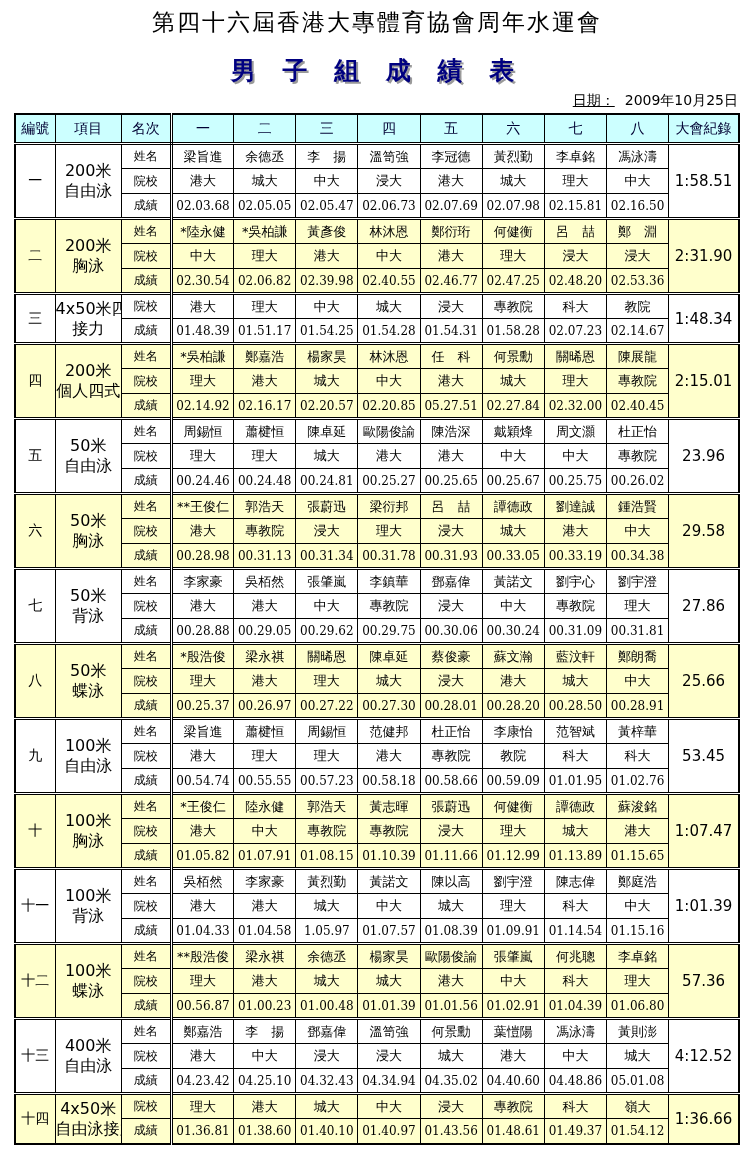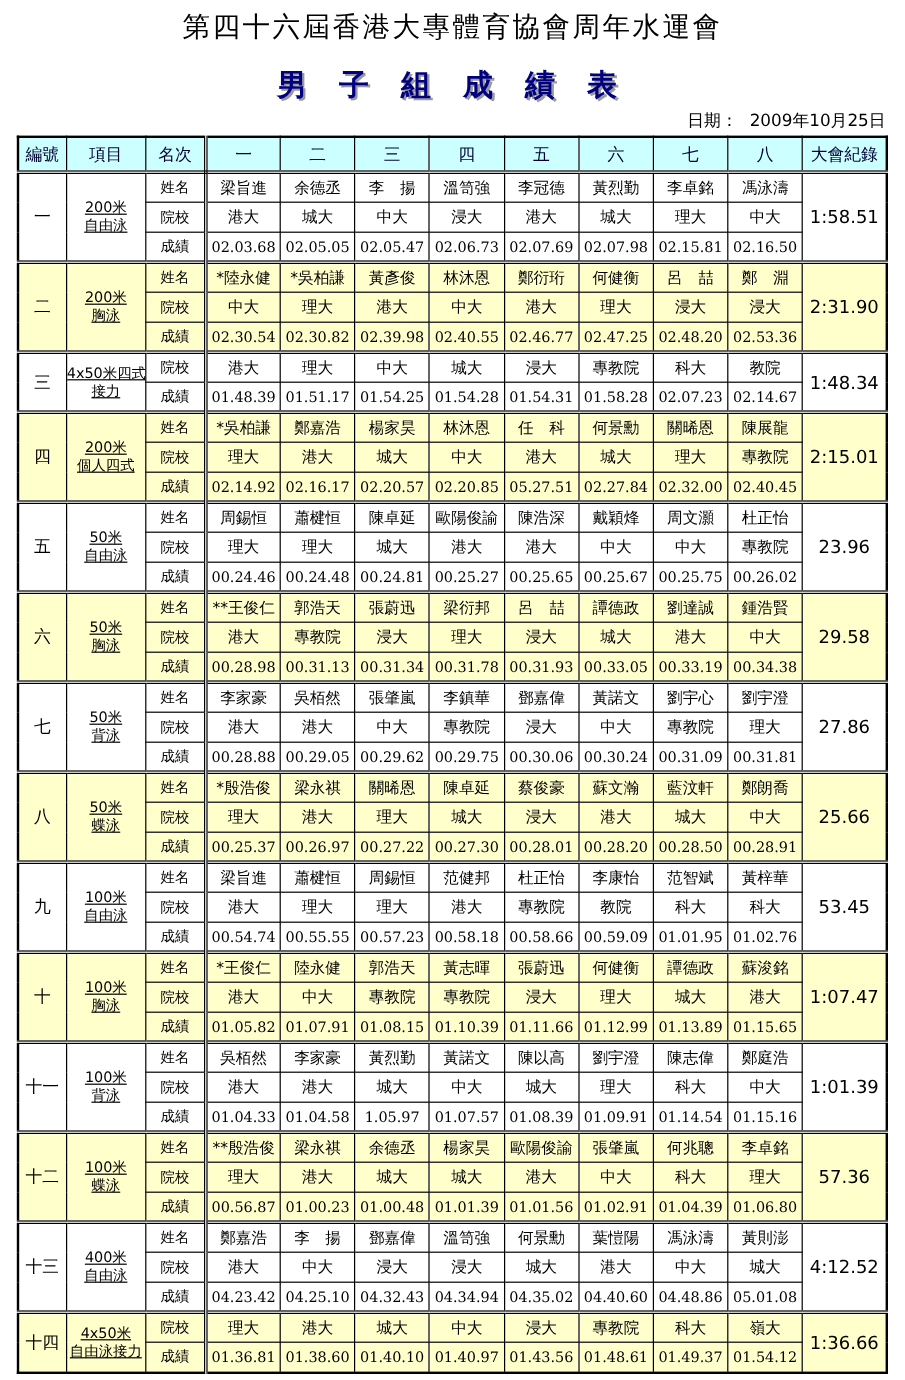--- a/index.html
+++ b/index.html
@@ -3,35 +3,35 @@
 <meta charset="utf-8">
 <style>
   html,body{margin:0;padding:0;background:#ffffff;width:754px;height:1150px;overflow:hidden;
             font-family:"DejaVu Sans","Liberation Sans",sans-serif;color:#000;}
   .titlebar{text-align:center;}
   .title1{font-family:"DejaVu Serif","Liberation Serif",serif;font-size:23px;letter-spacing:2px;
           padding-top:7px;}
   .title2{font-family:"DejaVu Serif","Liberation Serif",serif;font-size:25px;font-weight:bold;
           color:#000080;letter-spacing:9px;margin-top:16px;text-shadow:2px 2px 0 #9a9a9a;}
   .dateline{text-align:right;font-size:14px;padding-right:16px;margin-top:5px;margin-bottom:3px;}
-  .dateline .dl{margin-right:10px;}
+  .dateline .dl{margin-right:10px;text-decoration:underline;}
   table{border-collapse:collapse;table-layout:fixed;margin-left:14px;width:726px;
         border:2px solid #000;}
   col.c-no{width:40px;} col.c-ev{width:66px;} col.c-lb{width:50px;}
   col.c-d{width:62px;} col.c-rec{width:70px;}
   th,td{border:1px solid #000;text-align:center;vertical-align:middle;padding:0;
         overflow:hidden;white-space:nowrap;}
   thead th{background:#CCFFFF;height:27px;font-size:14px;font-weight:normal;color:#000033;
            border-bottom:3px double #000;}
   thead th.dbl{border-right:3px double #000;}
   tbody tr{height:25px;}
   tr.event-start td{border-top:3px double #000;}
   td.lbl{font-size:12px;border-right:3px double #000;}
   td.num{font-size:14px;}
-  td.eventname{font-size:12px;line-height:1.25;text-decoration:underline;}
+  td.eventname{font-size:16px;line-height:1.25;}
   td.name,td.school{font-size:13px;}
   td.time{font-size:12px;font-family:"DejaVu Serif","Liberation Serif",serif;}
   td.record{font-size:15px;}
   td.hl{background:#FFFFCC;}
 </style>
 </head>
 <body>
 
 <div class="titlebar">
   <div class="title1">第四十六屆香港大專體育協會周年水運會</div>
@@ -136,21 +136,21 @@
         <td class="school hl">港大</td>
         <td class="school hl">中大</td>
         <td class="school hl">港大</td>
         <td class="school hl">理大</td>
         <td class="school hl">浸大</td>
         <td class="school hl">浸大</td>
       </tr>
       <tr>
         <td class="lbl hl">成績</td>
         <td class="time hl">02.30.54</td>
-        <td class="time hl">02.30.82</td>
+        <td class="time hl">02.06.82</td>
         <td class="time hl">02.39.98</td>
         <td class="time hl">02.40.55</td>
         <td class="time hl">02.46.77</td>
         <td class="time hl">02.47.25</td>
         <td class="time hl">02.48.20</td>
         <td class="time hl">02.53.36</td>
       </tr>
       <tr class="event-start">
         <td rowspan="2" class="num">三</td>
         <td rowspan="2" class="eventname">

